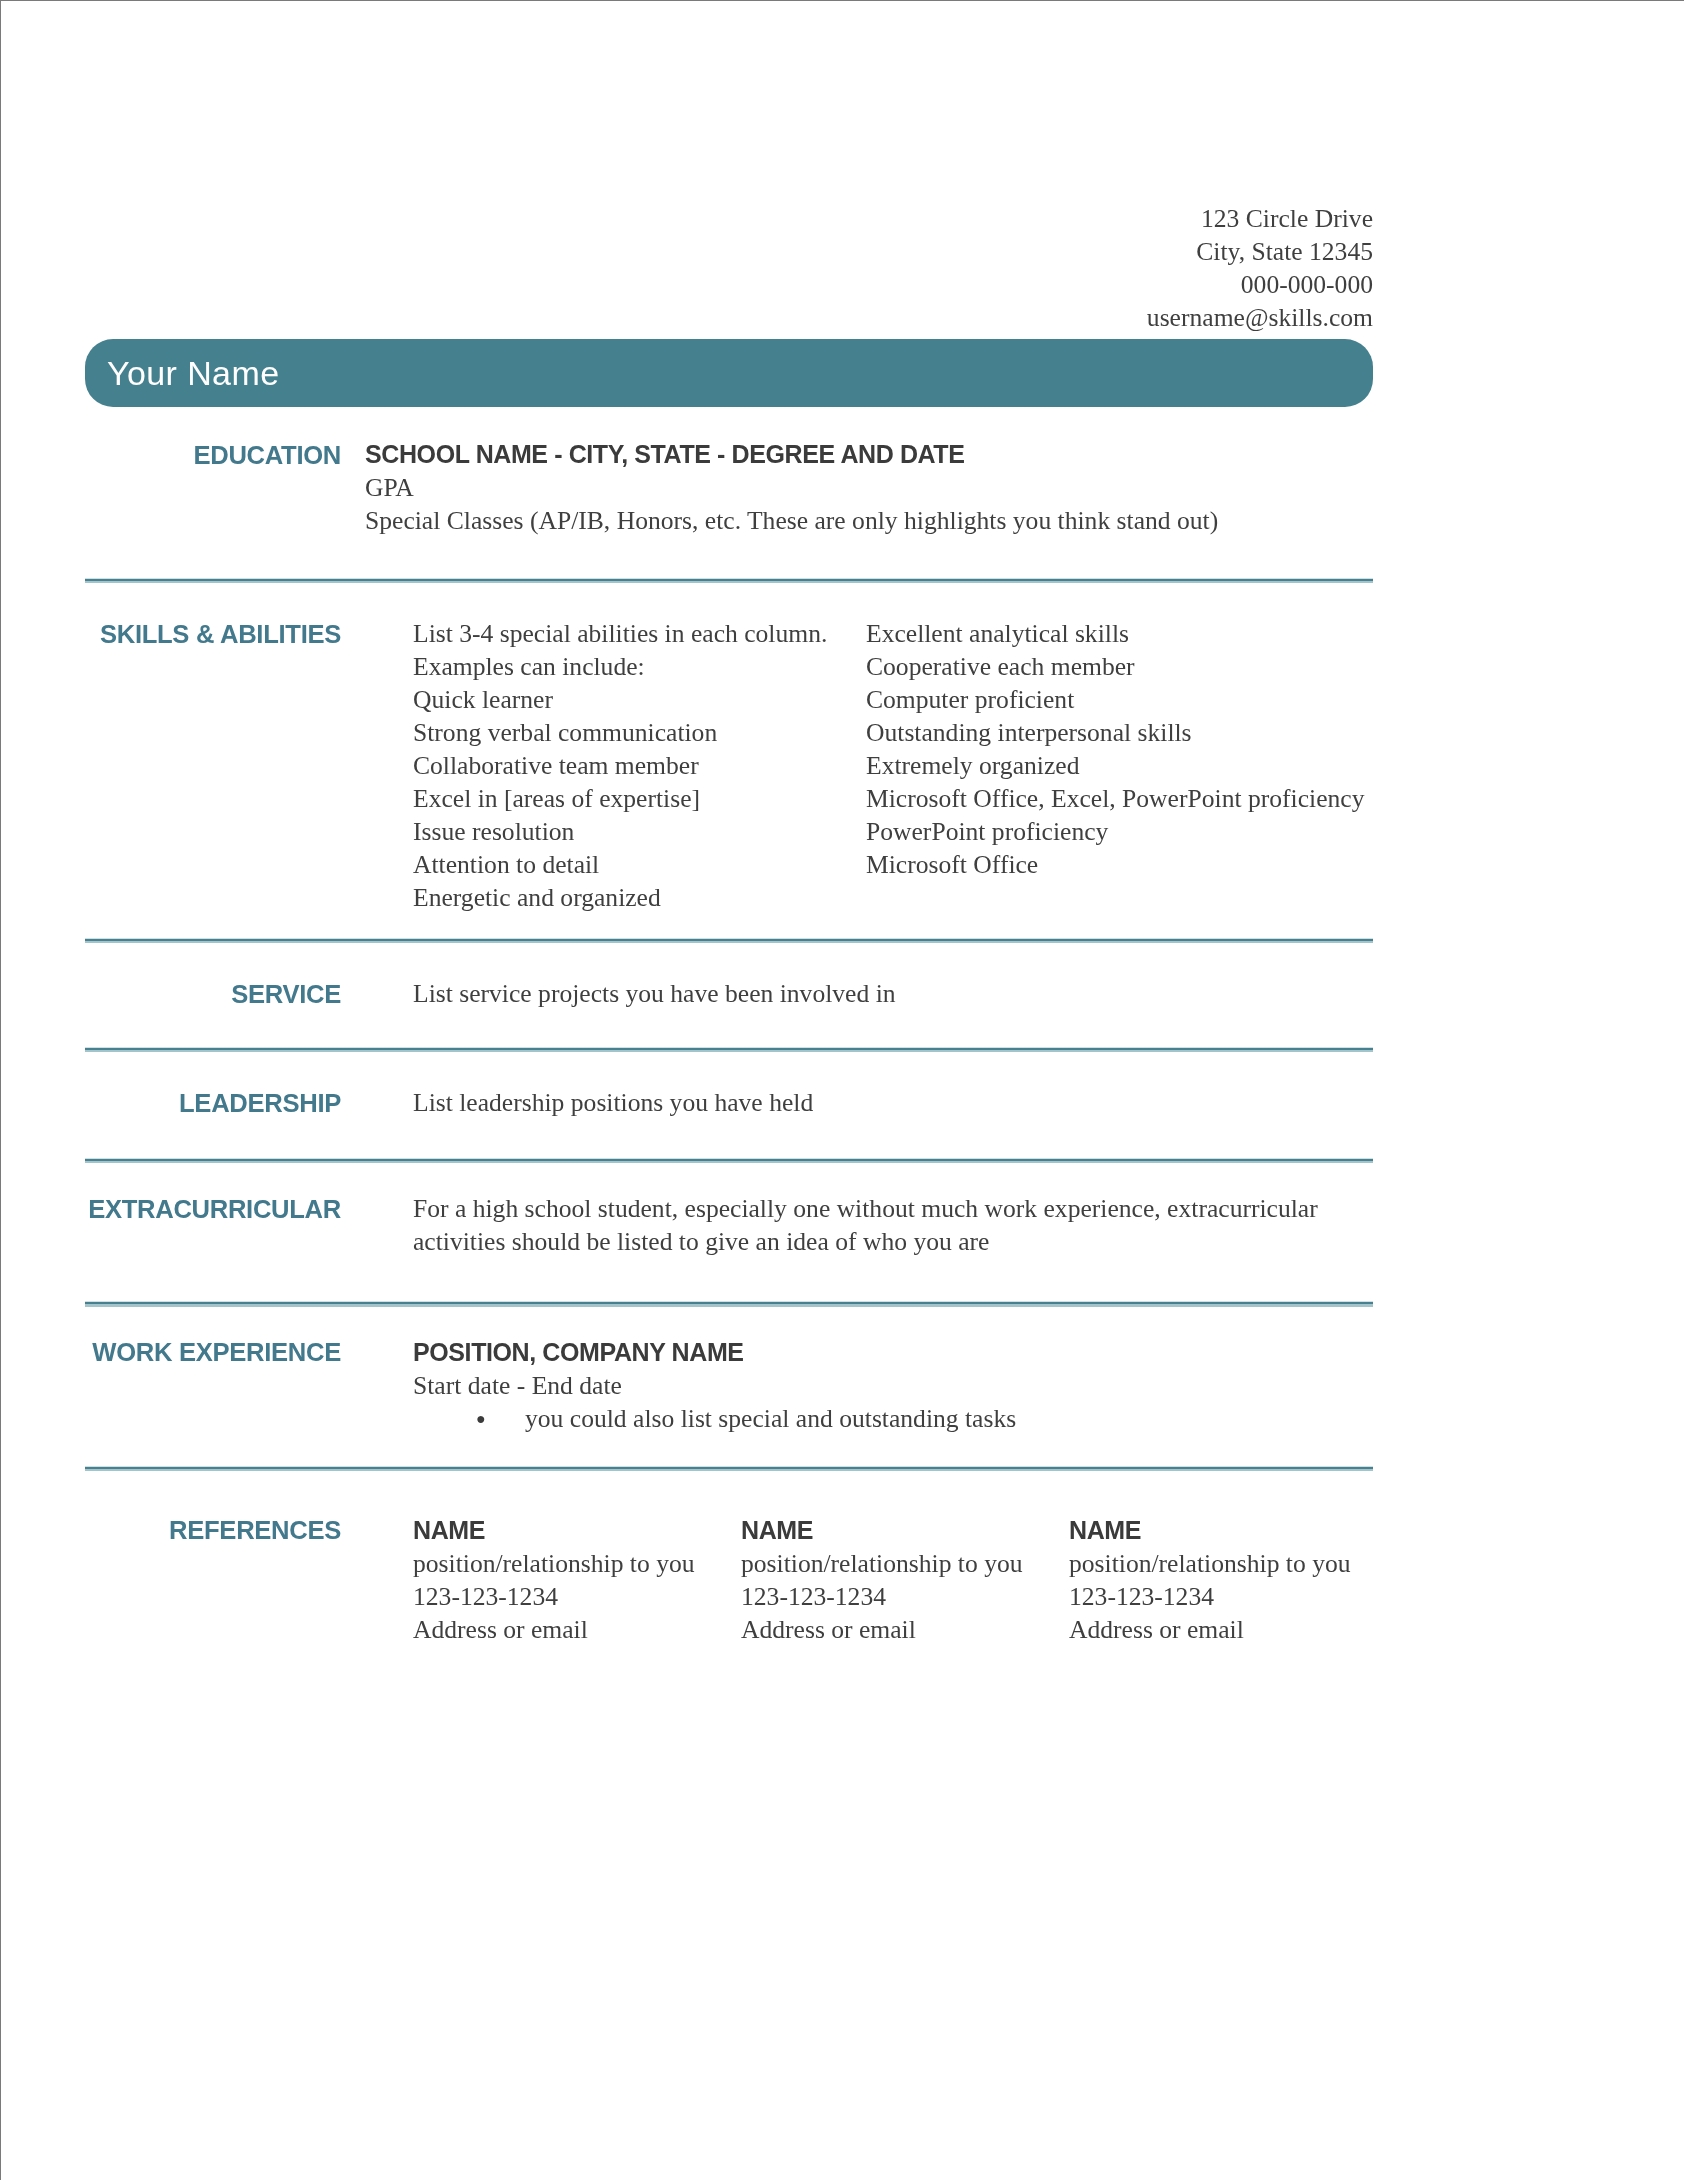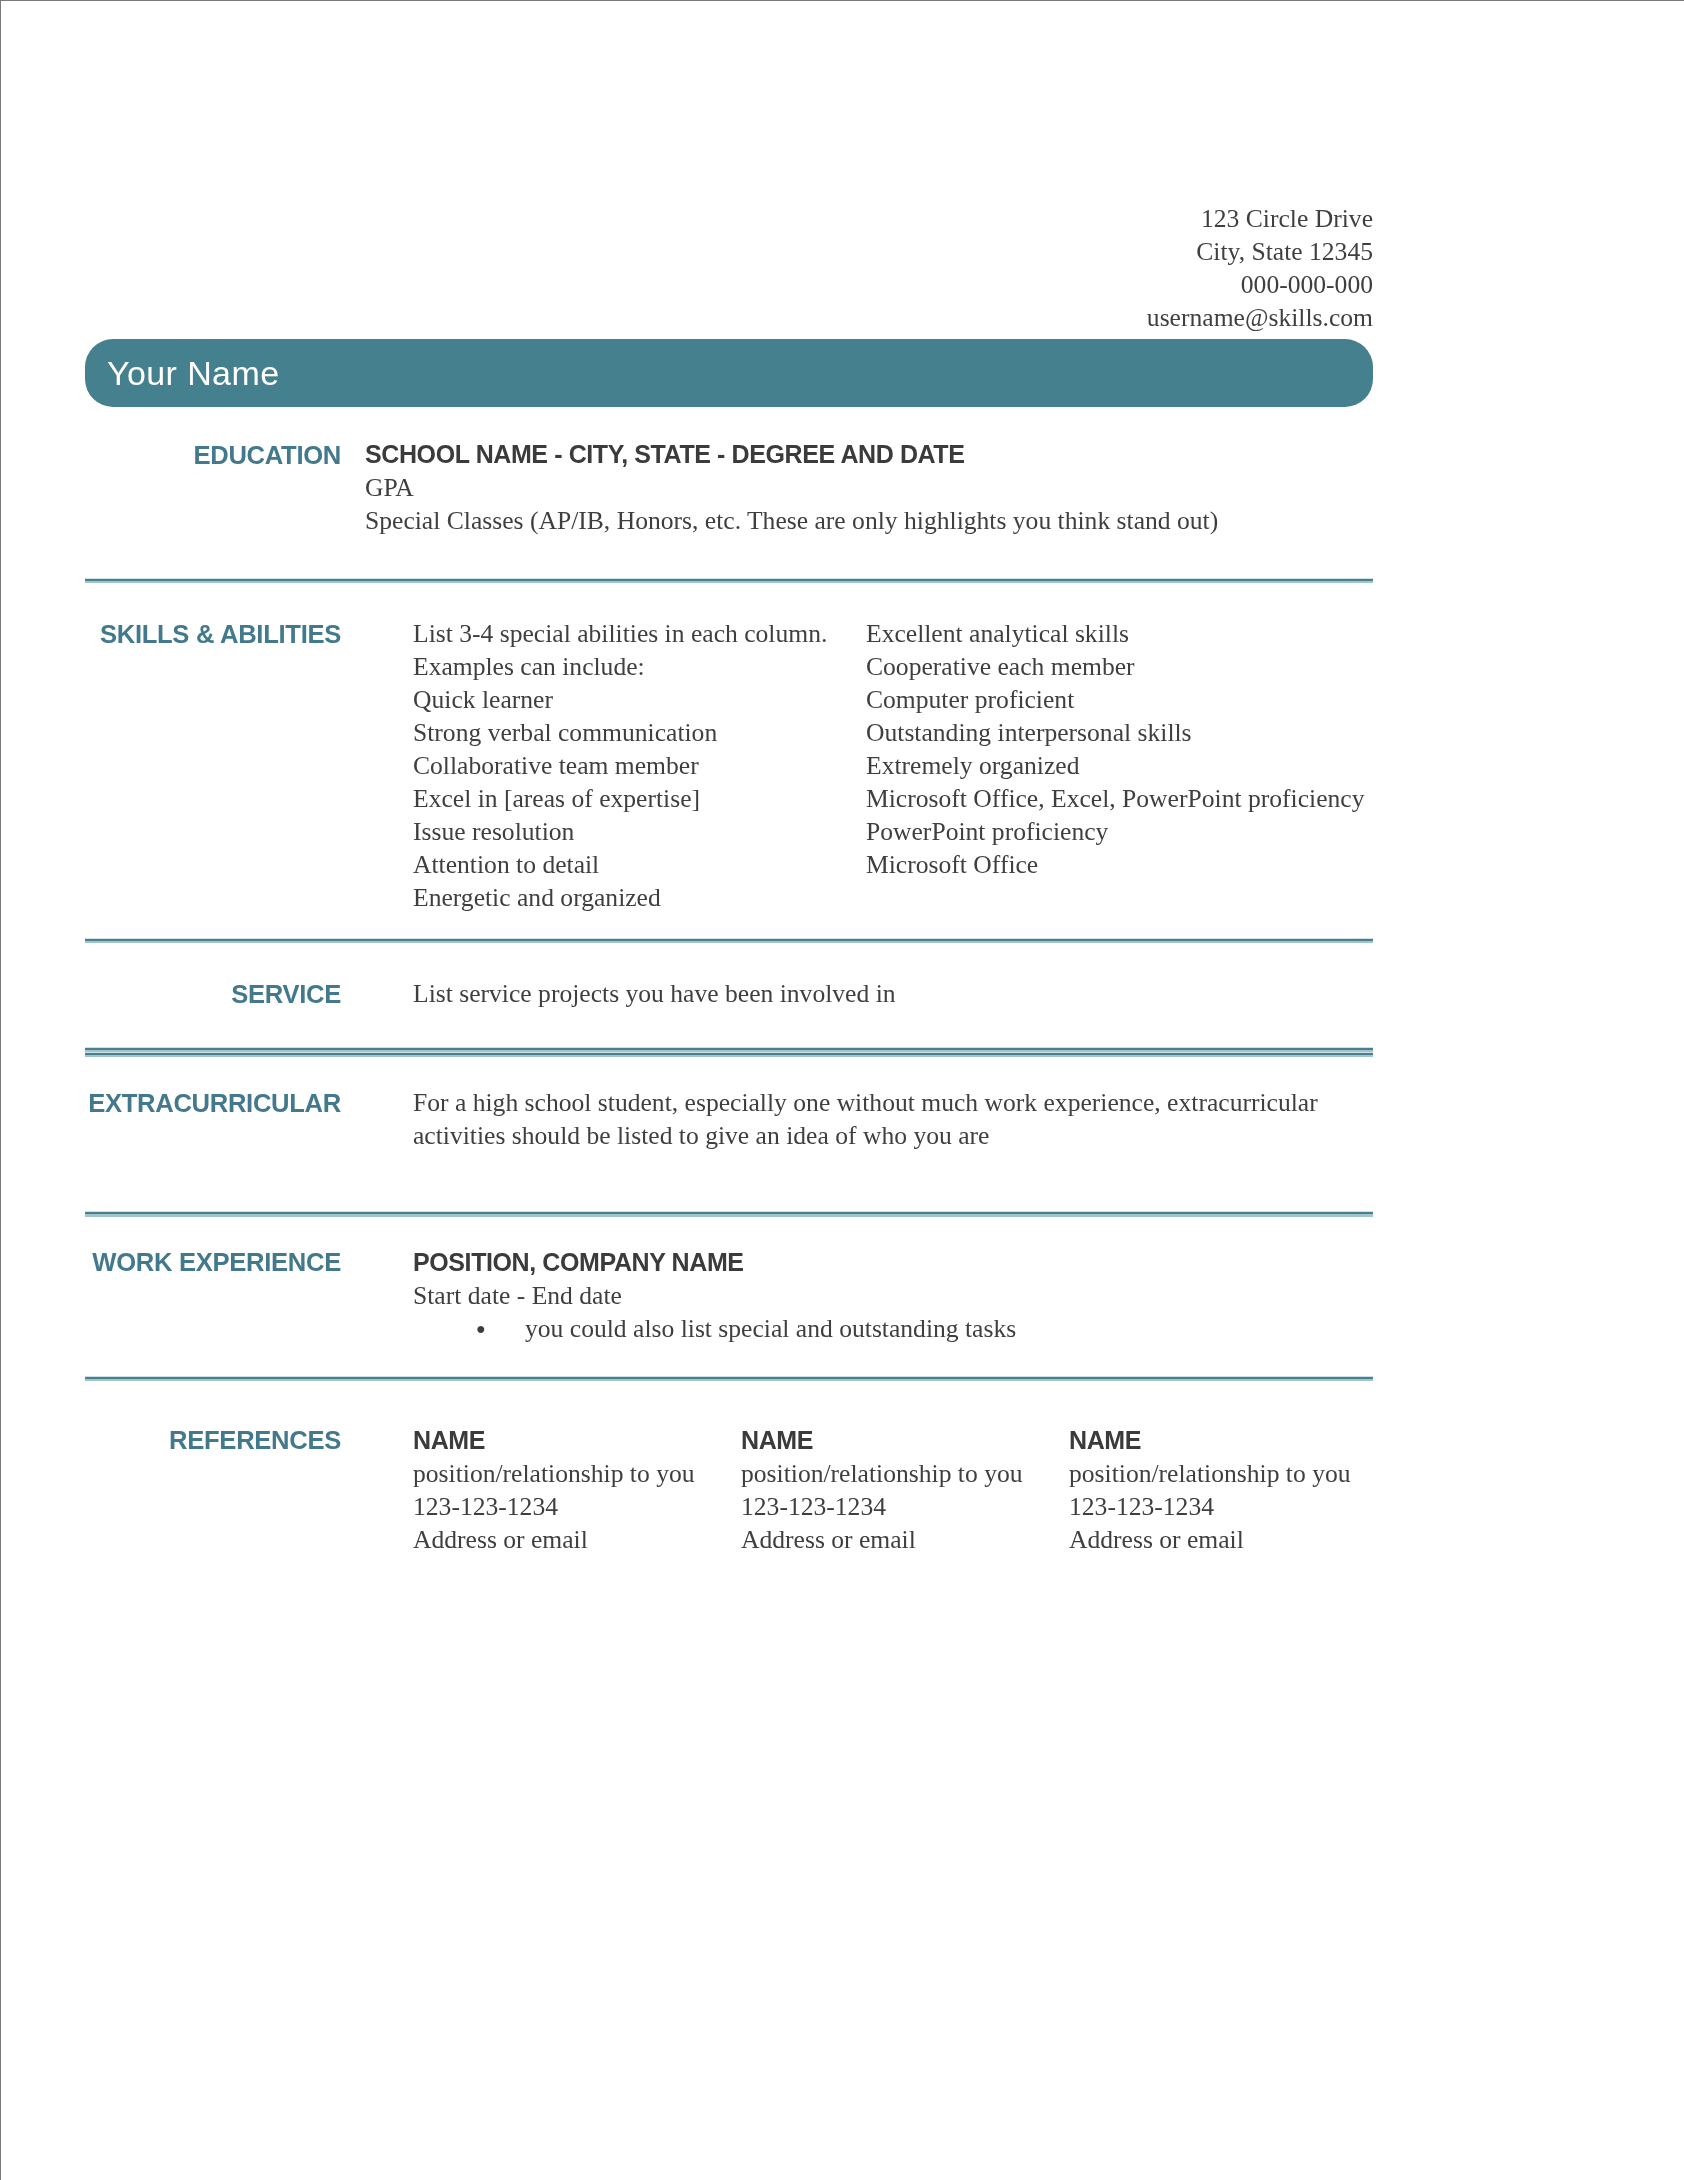--- a/index.html
+++ b/index.html
@@ -88,21 +88,21 @@
     background:linear-gradient(to bottom,
       var(--divider-light-top) 0px, var(--divider-light-top) 0.9px,
       var(--divider-core) 0.9px, var(--divider-core) 3.4px,
       var(--divider-light-bottom) 3.4px, var(--divider-light-bottom) 5.1px);
   }
   
   .sec-education{padding:31px 0 41px;gap:24px;}
   .sec-skills{padding:34px 0 24px;}
   .sec-service{padding:34px 0 37px;}
   .sec-leadership{padding:34px 0 39px;}
-  .sec-extracurricular{padding:29px 0 59px;}
+  .sec-extracurricular{padding:29px 0 43px;}
   .sec-work{padding:29px 0 31px;}
   .sec-references{padding:43px 0 0;}
   
   .skills-grid{
     display:grid;
     grid-template-columns:426px 1fr;
     column-gap:27px;
   }
   
   .bullet-row{
@@ -183,20 +183,24 @@
 
     <div class="divider"></div>
 
     <div class="section sec-service">
       <div class="section-label">SERVICE</div>
       <div class="body-text">List service projects you have been involved in</div>
     </div>
 
     <div class="divider"></div>
 
+    <div class="section sec-leadership">
+      <div class="section-label">LEADERSHIP</div>
+      <div class="body-text">List leadership positions you have held</div>
+    </div>
 
     <div class="divider"></div>
 
     <div class="section sec-extracurricular">
       <div class="section-label">EXTRACURRICULAR</div>
       <div class="body-text">For a high school student, especially one without much work experience, extracurricular activities should be listed to give an idea of who you are</div>
     </div>
 
     <div class="divider"></div>
 

